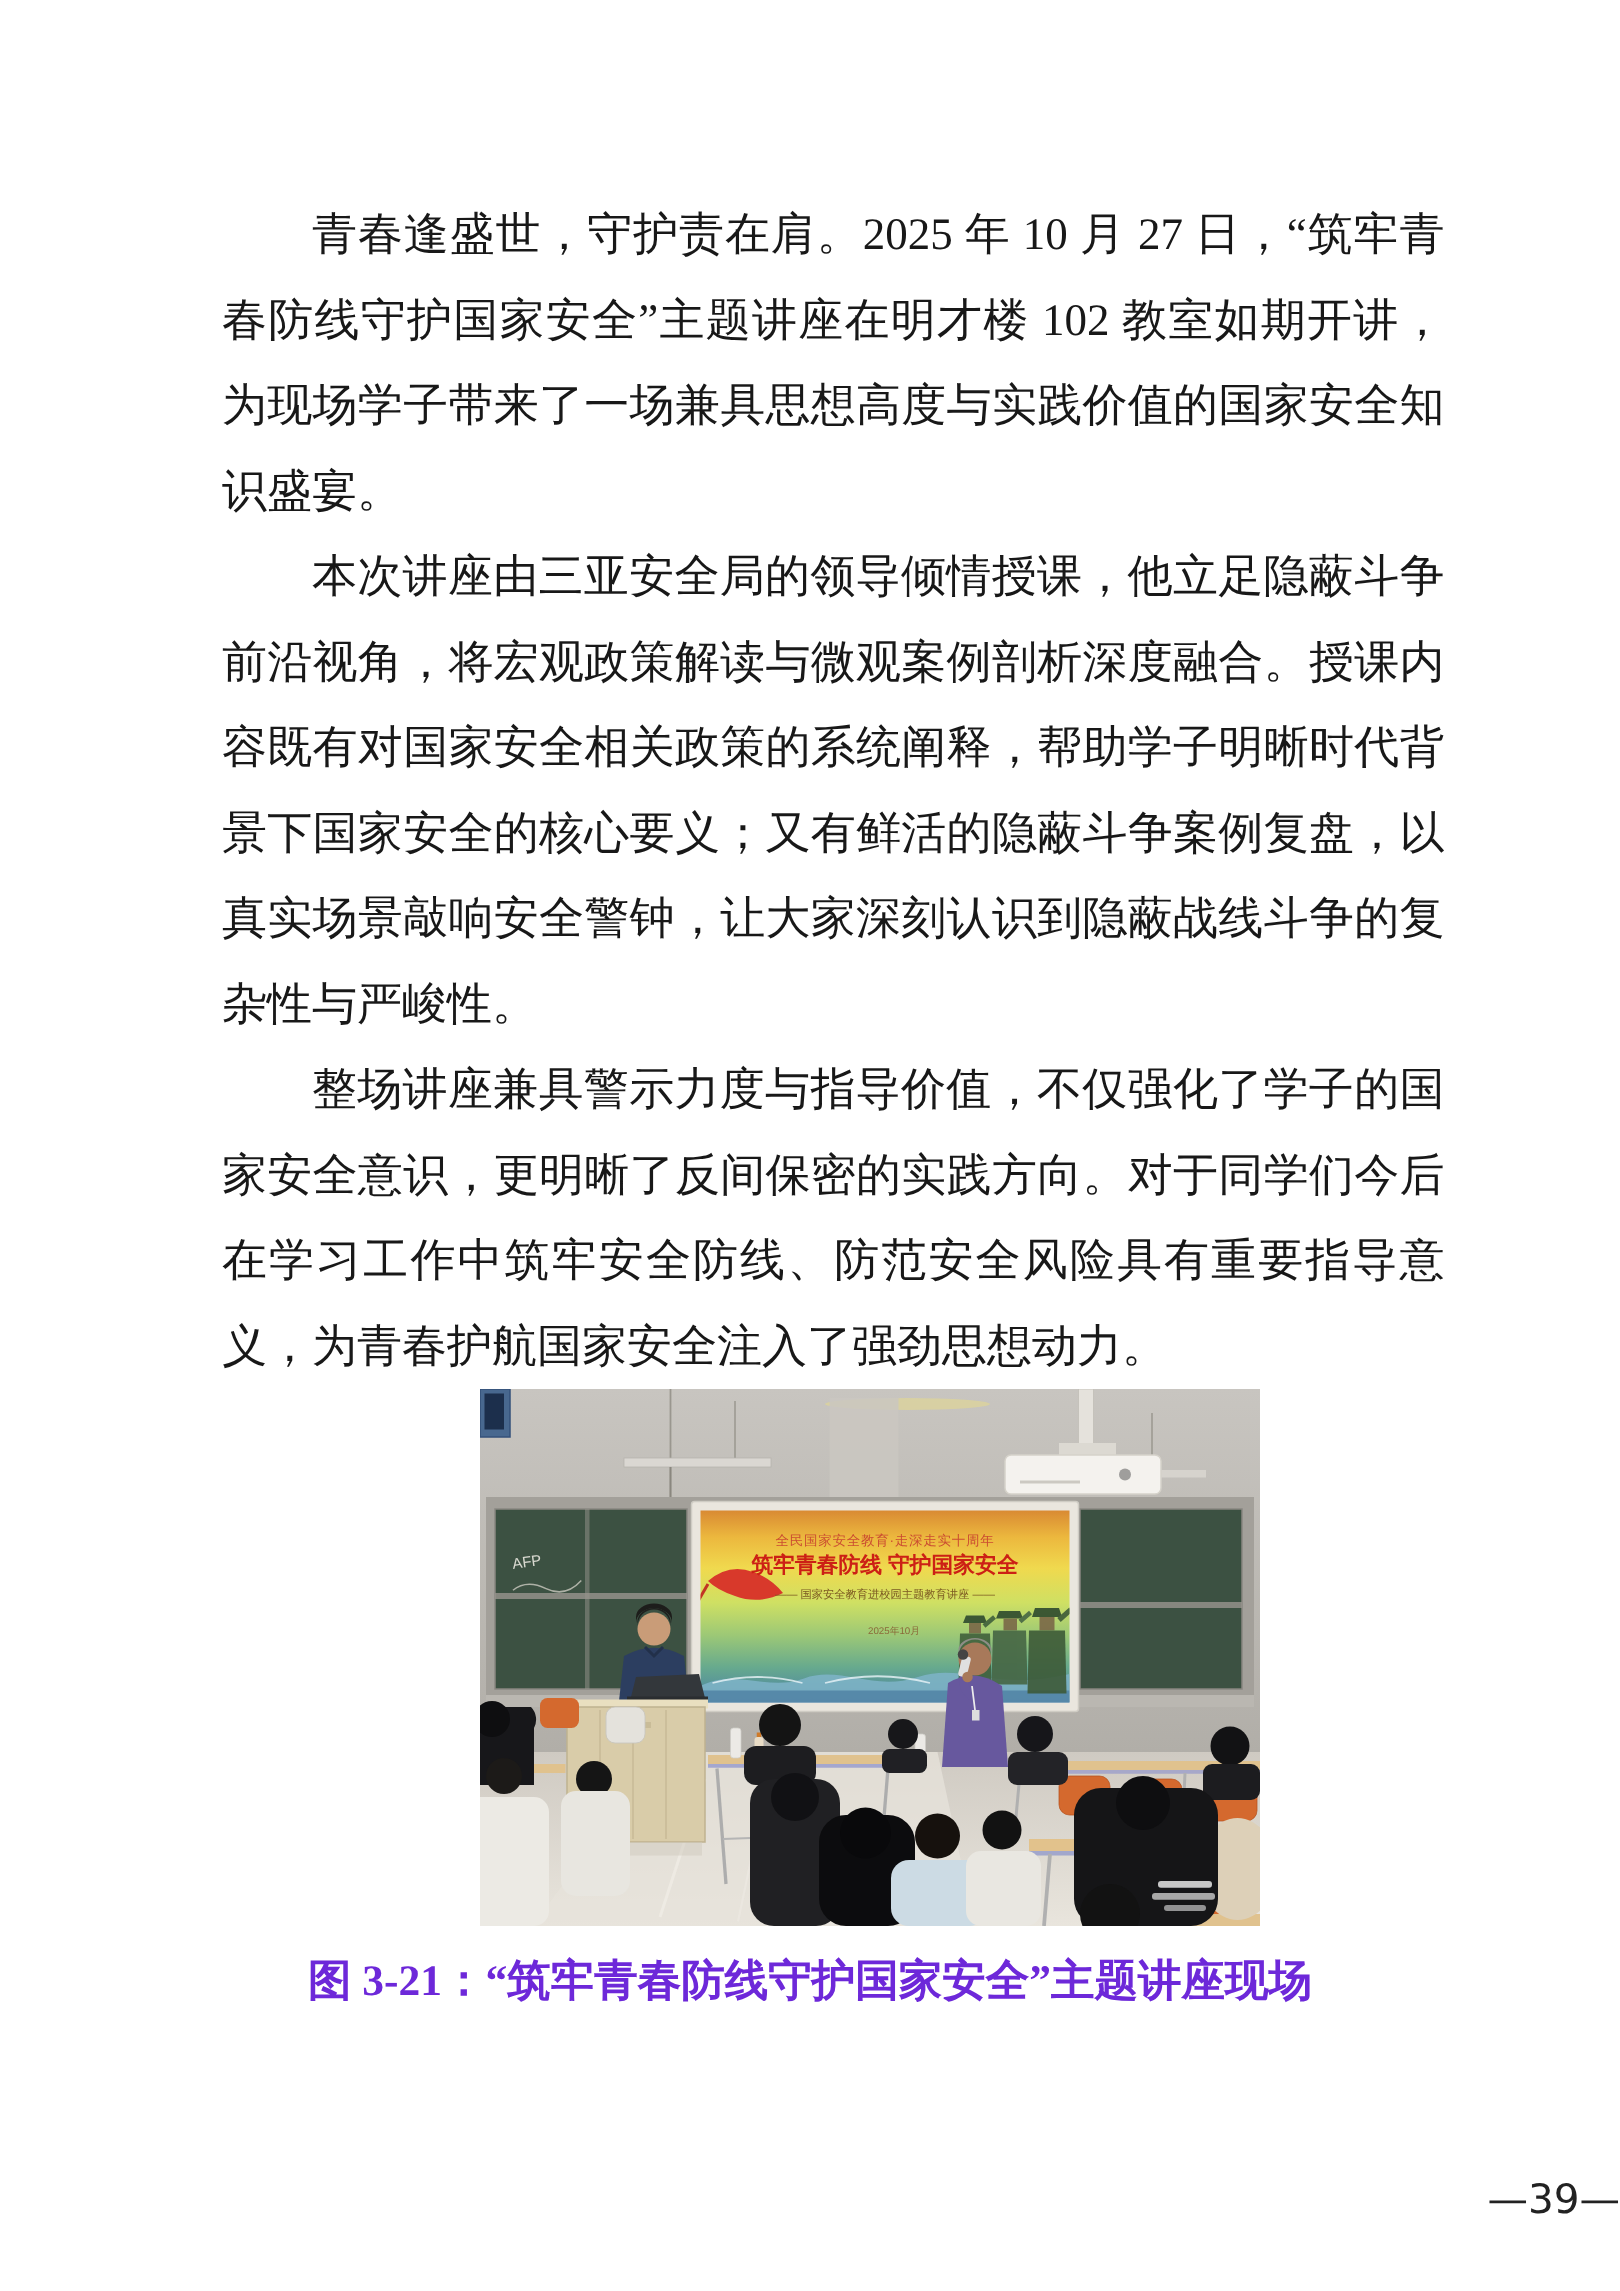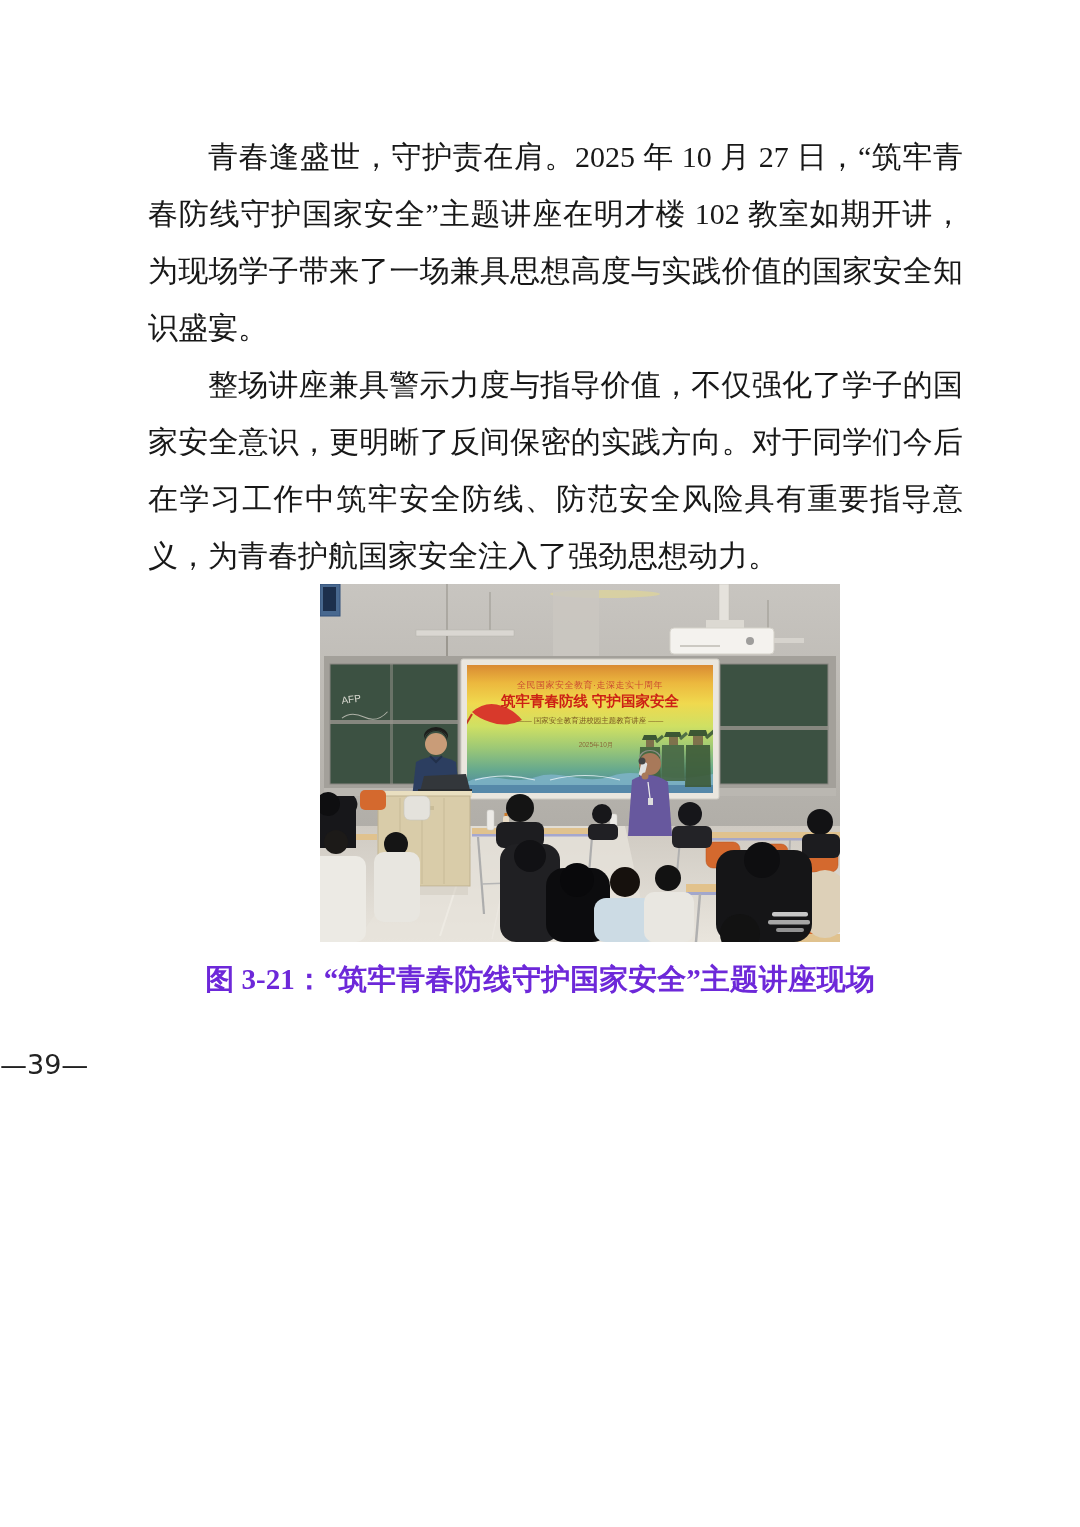--- a/index.html
+++ b/index.html
@@ -31,36 +31,37 @@
   figcaption{
     margin-top:16px;
     width:1080px;
     text-align:center;
     font-size:29px;
     line-height:42px;
     font-weight:700;
     color:#6d28d9;
   }
   .page-number{
-    margin-top:48px;
+    margin-top:108px;
     width:1080px;
-    text-align:left;
+    text-align:right;
     font-size:27px;
     line-height:34px;
     color:#222;
     font-family:"DejaVu Sans","Liberation Sans",sans-serif;
   }
 </style>
 </head>
 <body>
 
 <div class="page">
 
   <div class="body-text">
     <p>青春逢盛世，守护责在肩。2025 年 10 月 27 日，“筑牢青春防线守护国家安全”主题讲座在明才楼 102 教室如期开讲，为现场学子带来了一场兼具思想高度与实践价值的国家安全知识盛宴。</p>
+    <p>本次讲座由三亚安全局的领导倾情授课，他立足隐蔽斗争前沿视角，将宏观政策解读与微观案例剖析深度融合。授课内容既有对国家安全相关政策的系统阐释，帮助学子明晰时代背景下国家安全的核心要义；又有鲜活的隐蔽斗争案例复盘，以真实场景敲响安全警钟，让大家深刻认识到隐蔽战线斗争的复杂性与严峻性。</p>
     <p>整场讲座兼具警示力度与指导价值，不仅强化了学子的国家安全意识，更明晰了反间保密的实践方向。对于同学们今后在学习工作中筑牢安全防线、防范安全风险具有重要指导意义，为青春护航国家安全注入了强劲思想动力。</p>
   </div>
 
   <figure>
     <div class="photo-frame">
       <svg viewBox="0 0 520 358">
         <defs>
           <linearGradient id="slideGrad" x1="0" y1="0" x2="0" y2="1">
             <stop offset="0" stop-color="#d98a33"></stop>
             <stop offset="0.14" stop-color="#ecb83e"></stop>

